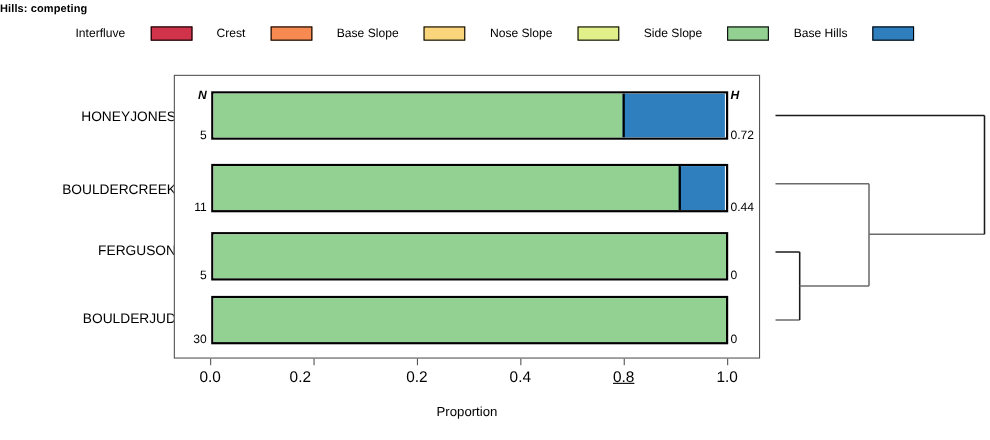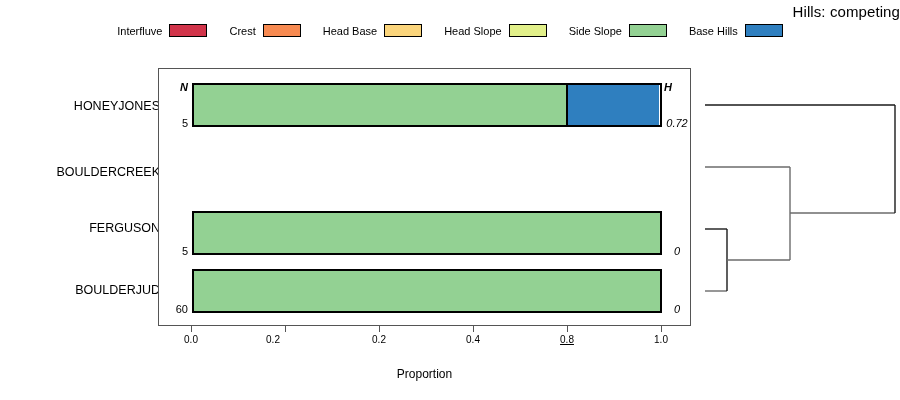--- a/index.html
+++ b/index.html
@@ -15,41 +15,41 @@
     color: #000000;
     overflow: hidden;
   }
 
   
   #chart-title {
     position: absolute;
     left: 0;
     top: 3px;
     width: 900px;
-    text-align: right;
-    font-size: 15px;
-    font-weight: normal;
+    text-align: left;
+    font-size: 10px;
+    font-weight: bold;
     letter-spacing: 0.1px;
   }
 
   
   #legend {
     position: absolute;
     left: 0;
     top: 24px;
     width: 900px;
     display: flex;
     justify-content: center;
     align-items: center;
     gap: 22px;
   }
   .legend-item {
     display: flex;
     align-items: center;
-    gap: 7px;
+    gap: 23px;
   }
   .legend-label {
     font-size: 11px;
     white-space: nowrap;
   }
   .legend-swatch {
     width: 38px;
     height: 13px;
     border: 1px solid #000000;
     box-sizing: border-box;
@@ -113,23 +113,22 @@
     font-size: 11px;
     font-weight: bold;
     font-style: italic;
   }
   
   .h-value {
     position: absolute;
     right: -28px;
     bottom: -2px;
     width: 26px;
-    text-align: center;
-    font-size: 11px;
-    font-style: italic;
+    text-align: left;
+    font-size: 11px;
   }
   .h-header {
     position: absolute;
     right: -28px;
     top: -2px;
     width: 26px;
     text-align: left;
     font-size: 11px;
     font-weight: bold;
     font-style: italic;
@@ -149,21 +148,21 @@
     width: 1px;
     height: 6px;
     background: #555555;
   }
   .tick-label {
     position: absolute;
     top: 8px;
     width: 40px;
     margin-left: -20px;
     text-align: center;
-    font-size: 10px;
+    font-size: 14px;
   }
   #x-axis-title {
     position: absolute;
     left: 158px;
     top: 367px;
     width: 533px;
     text-align: center;
     font-size: 12px;
   }
 
@@ -194,25 +193,25 @@
 <div id="legend">
   <div class="legend-item">
     <span class="legend-label">Interfluve</span>
     <span class="legend-swatch" style="background: rgb(209, 52, 74);"></span>
   </div>
   <div class="legend-item">
     <span class="legend-label">Crest</span>
     <span class="legend-swatch" style="background: rgb(247, 138, 81);"></span>
   </div>
   <div class="legend-item">
-    <span class="legend-label">Head Base</span>
+    <span class="legend-label">Base Slope</span>
     <span class="legend-swatch" style="background: rgb(251, 213, 124);"></span>
   </div>
   <div class="legend-item">
-    <span class="legend-label">Head Slope</span>
+    <span class="legend-label">Nose Slope</span>
     <span class="legend-swatch" style="background: rgb(226, 240, 138);"></span>
   </div>
   <div class="legend-item">
     <span class="legend-label">Side Slope</span>
     <span class="legend-swatch" style="background: rgb(147, 209, 147);"></span>
   </div>
   <div class="legend-item">
     <span class="legend-label">Base Hills</span>
     <span class="legend-swatch" style="background: rgb(47, 127, 191);"></span>
   </div>
@@ -229,34 +228,42 @@
     <span class="n-header">N</span>
     <span class="h-header">H</span>
     <div class="bar-track">
         <div class="bar-seg" style="background: rgb(147, 209, 147); width: 80%;"></div>
         <div class="bar-seg" style="background: rgb(47, 127, 191); width: 20%;"></div>
       </div>
     <span class="n-value">5</span>
     <span class="h-value">0.72</span>
   </div>
 
+  <div class="bar-row" style="top:80px;">
+    <div class="bar-track">
+        <div class="bar-seg" style="background: rgb(147, 209, 147); width: 91%;"></div>
+        <div class="bar-seg" style="background: rgb(47, 127, 191); width: 9%;"></div>
+      </div>
+    <span class="n-value">11</span>
+    <span class="h-value">0.44</span>
+  </div>
 
   <div class="bar-row" style="top:142px;">
     <div class="bar-track">
         <div class="bar-seg" style="background: rgb(147, 209, 147); width: 100%;"></div>
       </div>
     <span class="n-value">5</span>
     <span class="h-value">0</span>
   </div>
 
   <div class="bar-row" style="top:200px;">
     <div class="bar-track">
         <div class="bar-seg" style="background: rgb(147, 209, 147); width: 100%;"></div>
       </div>
-    <span class="n-value">60</span>
+    <span class="n-value">30</span>
     <span class="h-value">0</span>
   </div>
 
 </div>
 
 <div id="x-axis">
     <div class="tick-mark" style="left: 33px;"></div>
     <div class="tick-label" style="left: 33px;">0.0</div>
     <div class="tick-mark" style="left: 127px;"></div>
     <div class="tick-label" style="left: 115px;">0.2</div>

